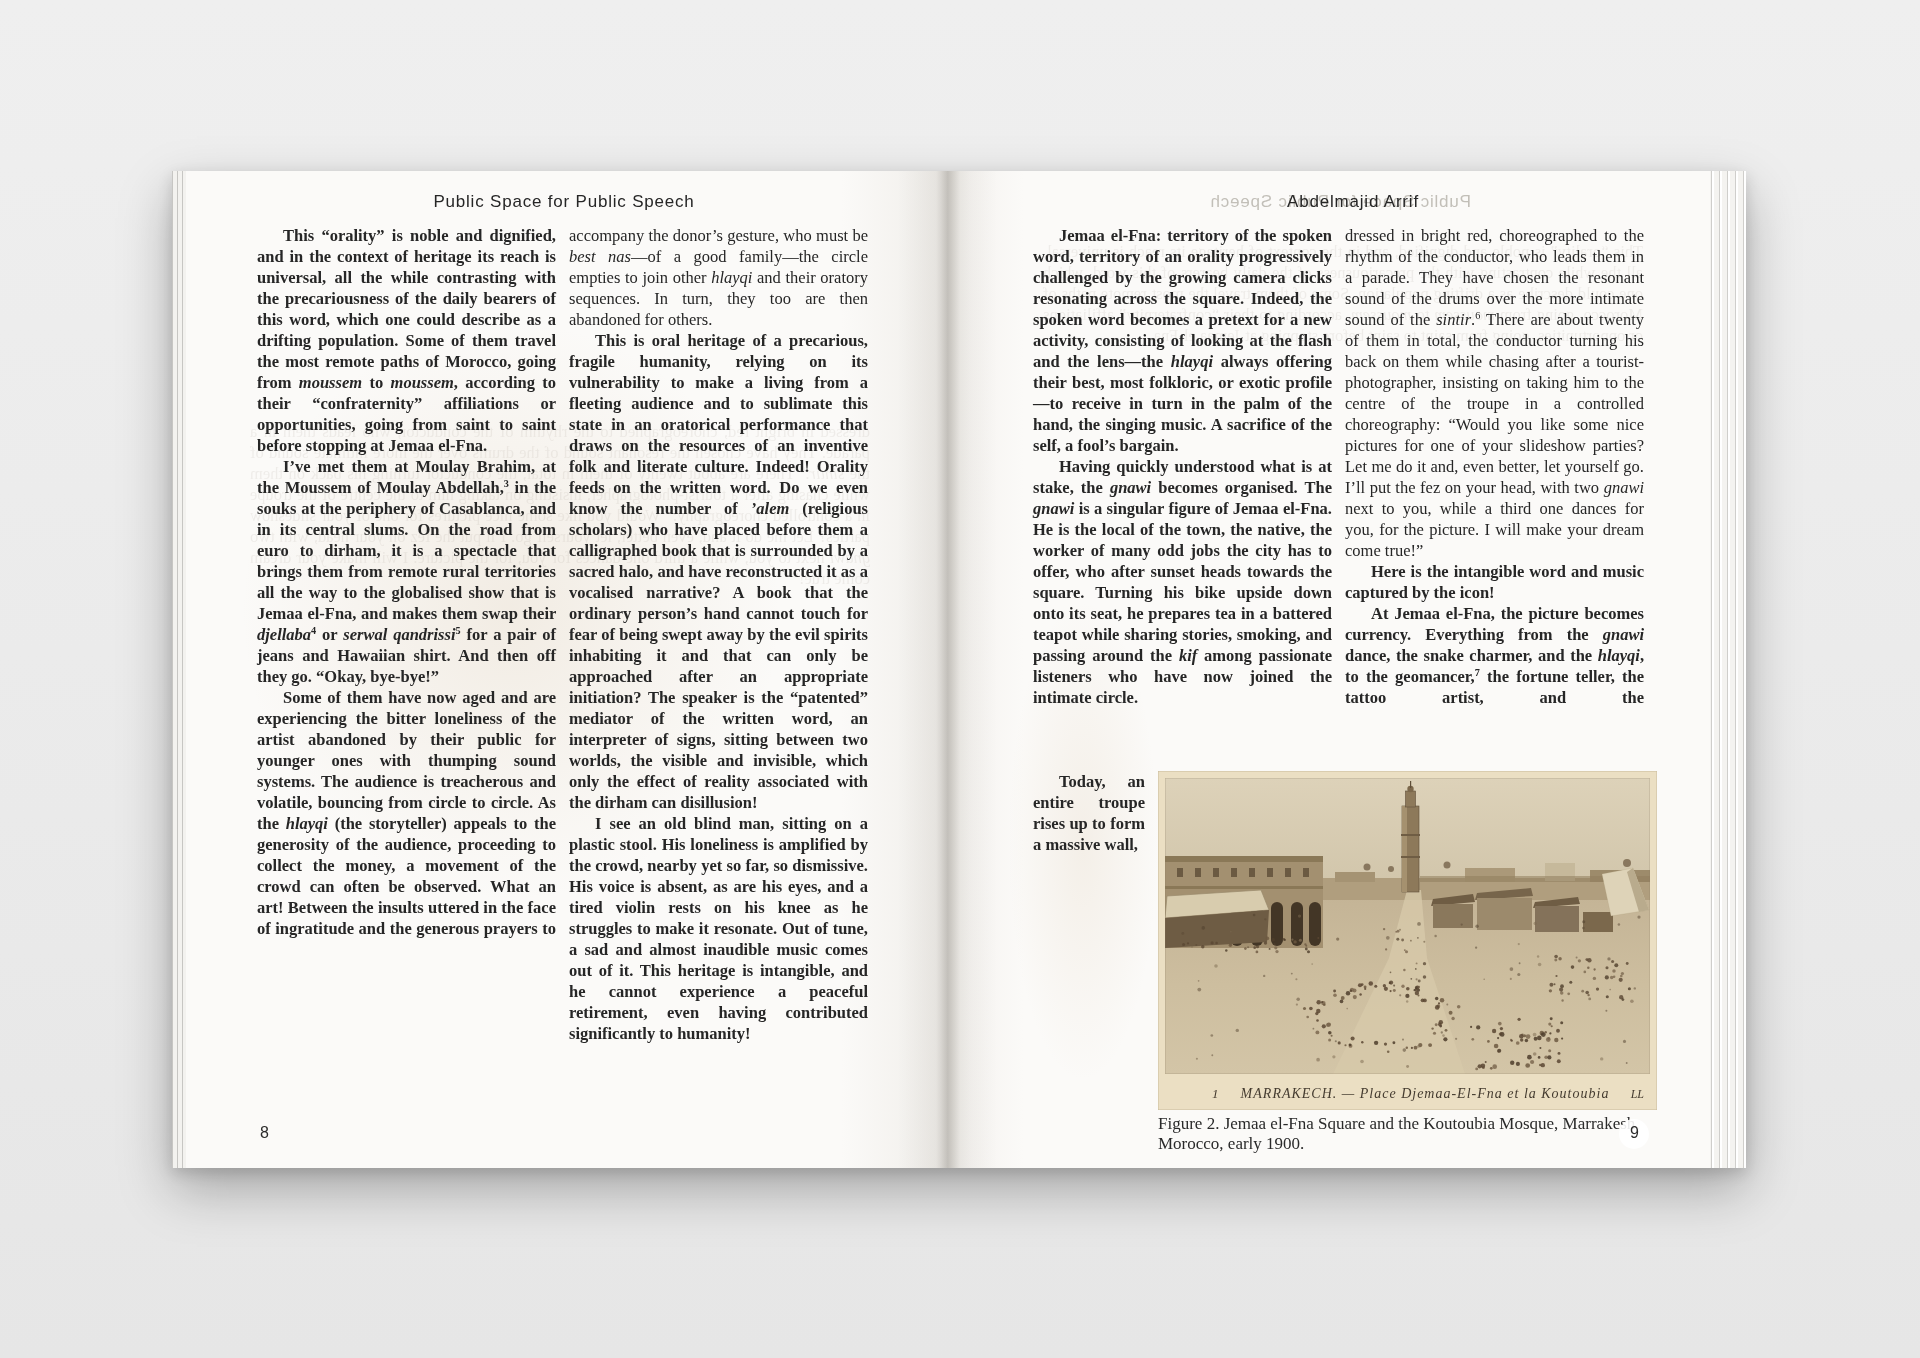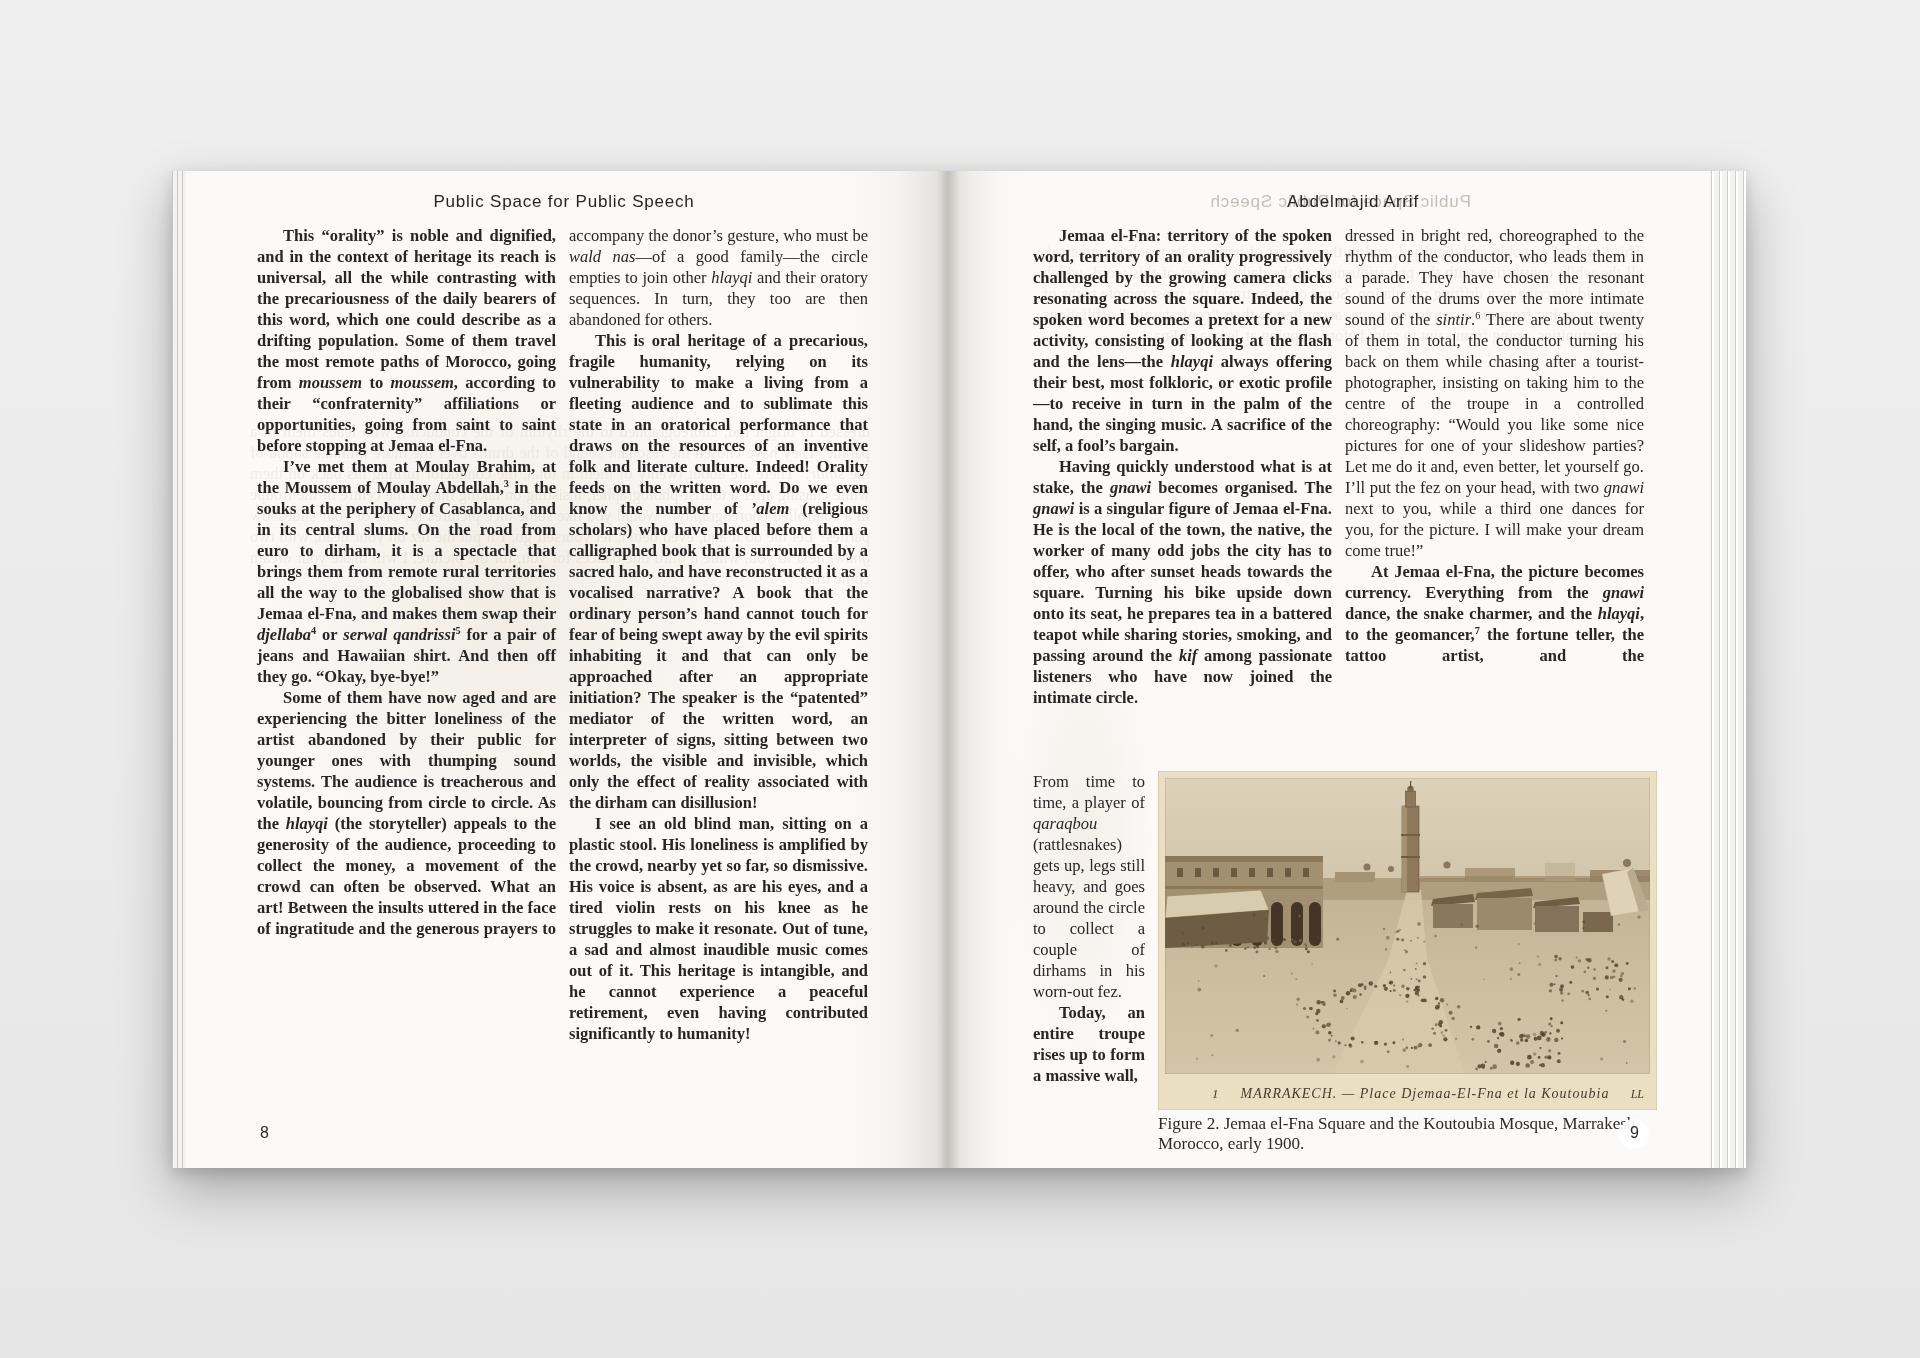--- a/index.html
+++ b/index.html
@@ -56,47 +56,47 @@
       <div class="ghost-text" style="left:64px;top:250px;width:620px;">dressed in bright red, choreographed to the rhythm of the conductor, who leads them in a parade. They have chosen the resonant sound of the drums over the more intimate sound of the <i>sintir</i>.<sup>6</sup> There are about twenty of them in total, the conductor turning his back on them while chasing after a tourist-photographer, insisting on taking him to the centre of the troupe in a controlled choreography: “Would you like some nice pictures for one of your slideshow parties? Let me do it and, even better, let yourself go. I’ll put the fez on your head, with two <i>gnawi</i> next to you, while a third one dances for you, for the picture. I will make your dream come true!”</div>
 
       <div id="left-head" class="running-head">Public Space for Public Speech</div>
 
       <div class="col" style="left:71px;">
           <p class="para indent">This “orality” is noble and dignified, and in the context of heritage its reach is universal, all the while contrasting with the precariousness of the daily bearers of this word, which one could describe as a drifting population. Some of them travel the most remote paths of Morocco, going from <i>moussem</i> to <i>moussem</i>, according to their “confraternity” affiliations or opportunities, going from saint to saint before stopping at Jemaa el-Fna.</p>
           <p class="para indent">I’ve met them at Moulay Brahim, at the Moussem of Moulay Abdellah,<sup>3</sup> in the souks at the periphery of Casablanca, and in its central slums. On the road from euro to dirham, it is a spectacle that brings them from remote rural territories all the way to the globalised show that is Jemaa el-Fna, and makes them swap their <i>djellaba</i><sup>4</sup> or <i>serwal qandrissi</i><sup>5</sup> for a pair of jeans and Hawaiian shirt. And then off they go. “Okay, bye-bye!”</p>
           <p class="para indent cont">Some of them have now aged and are experiencing the bitter loneliness of the artist abandoned by their public for younger ones with thumping sound systems. The audience is treacherous and volatile, bouncing from circle to circle. As the <i>hlayqi</i> (the storyteller) appeals to the generosity of the audience, proceeding to collect the money, a movement of the crowd can often be observed. What an art! Between the insults uttered in the face of ingratitude and the generous prayers to</p>
         </div>
       <div class="col" style="left:383px;">
-          <p class="para">accompany the donor’s gesture, who must be <i>wald nas</i>—of a good family—the circle empties to join other <i>hlayqi</i> and their oratory sequences. In turn, they too are then abandoned for others.</p>
+          <p class="para">accompany the donor’s gesture, who must be <i>best nas</i>—of a good family—the circle empties to join other <i>hlayqi</i> and their oratory sequences. In turn, they too are then abandoned for others.</p>
           <p class="para indent">This is oral heritage of a precarious, fragile humanity, relying on its vulnerability to make a living from a fleeting audience and to sublimate this state in an oratorical performance that draws on the resources of an inventive folk and literate culture. Indeed! Orality feeds on the written word. Do we even know the number of <i>’alem</i> (religious scholars) who have placed before them a calligraphed book that is surrounded by a sacred halo, and have reconstructed it as a vocalised narrative? A book that the ordinary person’s hand cannot touch for fear of being swept away by the evil spirits inhabiting it and that can only be approached after an appropriate initiation? The speaker is the “patented” mediator of the written word, an interpreter of signs, sitting between two worlds, the visible and invisible, which only the effect of reality associated with the dirham can disillusion!</p>
           <p class="para indent">I see an old blind man, sitting on a plastic stool. His loneliness is amplified by the crowd, nearby yet so far, so dismissive. His voice is absent, as are his eyes, and a tired violin rests on his knee as he struggles to make it resonate. Out of tune, a sad and almost inaudible music comes out of it. This heritage is intangible, and he cannot experience a peaceful retirement, even having contributed significantly to humanity!</p>
         </div>
 
       <div class="pagenum" style="left:74px;">8</div>
     </div>
 
     <div id="right-page" class="page">
       <div id="ghost-blob-right" class="ghost-blob"></div>
       <div class="ghost-text" style="left:95px;top:70px;width:600px;">This “orality” is noble and dignified, and in the context of heritage its reach is universal, all the while contrasting with the precariousness of the daily bearers of this word, which one could describe as a drifting population. Some of them travel the most remote paths of Morocco, going from <i>moussem</i> to <i>moussem</i>, according to their “confraternity” affiliations or opportunities, going from saint to saint before stopping at Jemaa el-Fna.</div>
       <div id="ghost-head">Public Space for Public Speech</div>
 
       <div id="right-head" class="running-head">Abdelmajid Arrif</div>
 
       <div class="col" style="left:85px;">
         <div id="r-col1-wide">
             <p class="para indent">Jemaa el-Fna: territory of the spoken word, territory of an orality progressively challenged by the growing camera clicks resonating across the square. Indeed, the spoken word becomes a pretext for a new activity, consisting of looking at the flash and the lens—the <i>hlayqi</i> always offering their best, most folkloric, or exotic profile—to receive in turn in the palm of the hand, the singing music. A sacrifice of the self, a fool’s bargain.</p>
             <p class="para indent">Having quickly understood what is at stake, the <i>gnawi</i> becomes organised. The <i>gnawi</i> is a singular figure of Jemaa el-Fna. He is the local of the town, the native, the worker of many odd jobs the city has to offer, who after sunset heads towards the square. Turning his bike upside down onto its seat, he prepares tea in a battered teapot while sharing stories, smoking, and passing around the <i>kif</i> among passionate listeners who have now joined the intimate circle.</p>
           </div>
         <div id="r-col1-narrow">
-            <p class="para">From time to time, a player of <i>qaraqbou</i> (rattlesnakes) gets up, legs still heavy, and goes around the circle to collect a couple of dirhams in his worn-out fez.</p>
             <p class="para indent">Today, an entire troupe rises up to form a massive wall,</p>
           </div>
       </div>
       <div class="col" style="left:397px;">
           <p class="para">dressed in bright red, choreographed to the rhythm of the conductor, who leads them in a parade. They have chosen the resonant sound of the drums over the more intimate sound of the <i>sintir</i>.<sup>6</sup> There are about twenty of them in total, the conductor turning his back on them while chasing after a tourist-photographer, insisting on taking him to the centre of the troupe in a controlled choreography: “Would you like some nice pictures for one of your slideshow parties? Let me do it and, even better, let yourself go. I’ll put the fez on your head, with two <i>gnawi</i> next to you, while a third one dances for you, for the picture. I will make your dream come true!”</p>
+          <p class="para indent">Here is the intangible word and music captured by the icon!</p>
           <p class="para indent cont">At Jemaa el-Fna, the picture becomes currency. Everything from the <i>gnawi</i> dance, the snake charmer, and the <i>hlayqi</i>, to the geomancer,<sup>7</sup> the fortune teller, the tattoo artist, and the</p>
         </div>
 
       <svg id="postcard" viewBox="0 0 499 339">
         <defs>
           <linearGradient id="skyGrad" x1="0" y1="0" x2="0" y2="1">
             <stop offset="0" stop-color="#ddd2b9"></stop>
               <stop offset="1" stop-color="#cfc3a8"></stop>
           </linearGradient>
           <linearGradient id="groundGrad" x1="0" y1="0" x2="0" y2="1">

